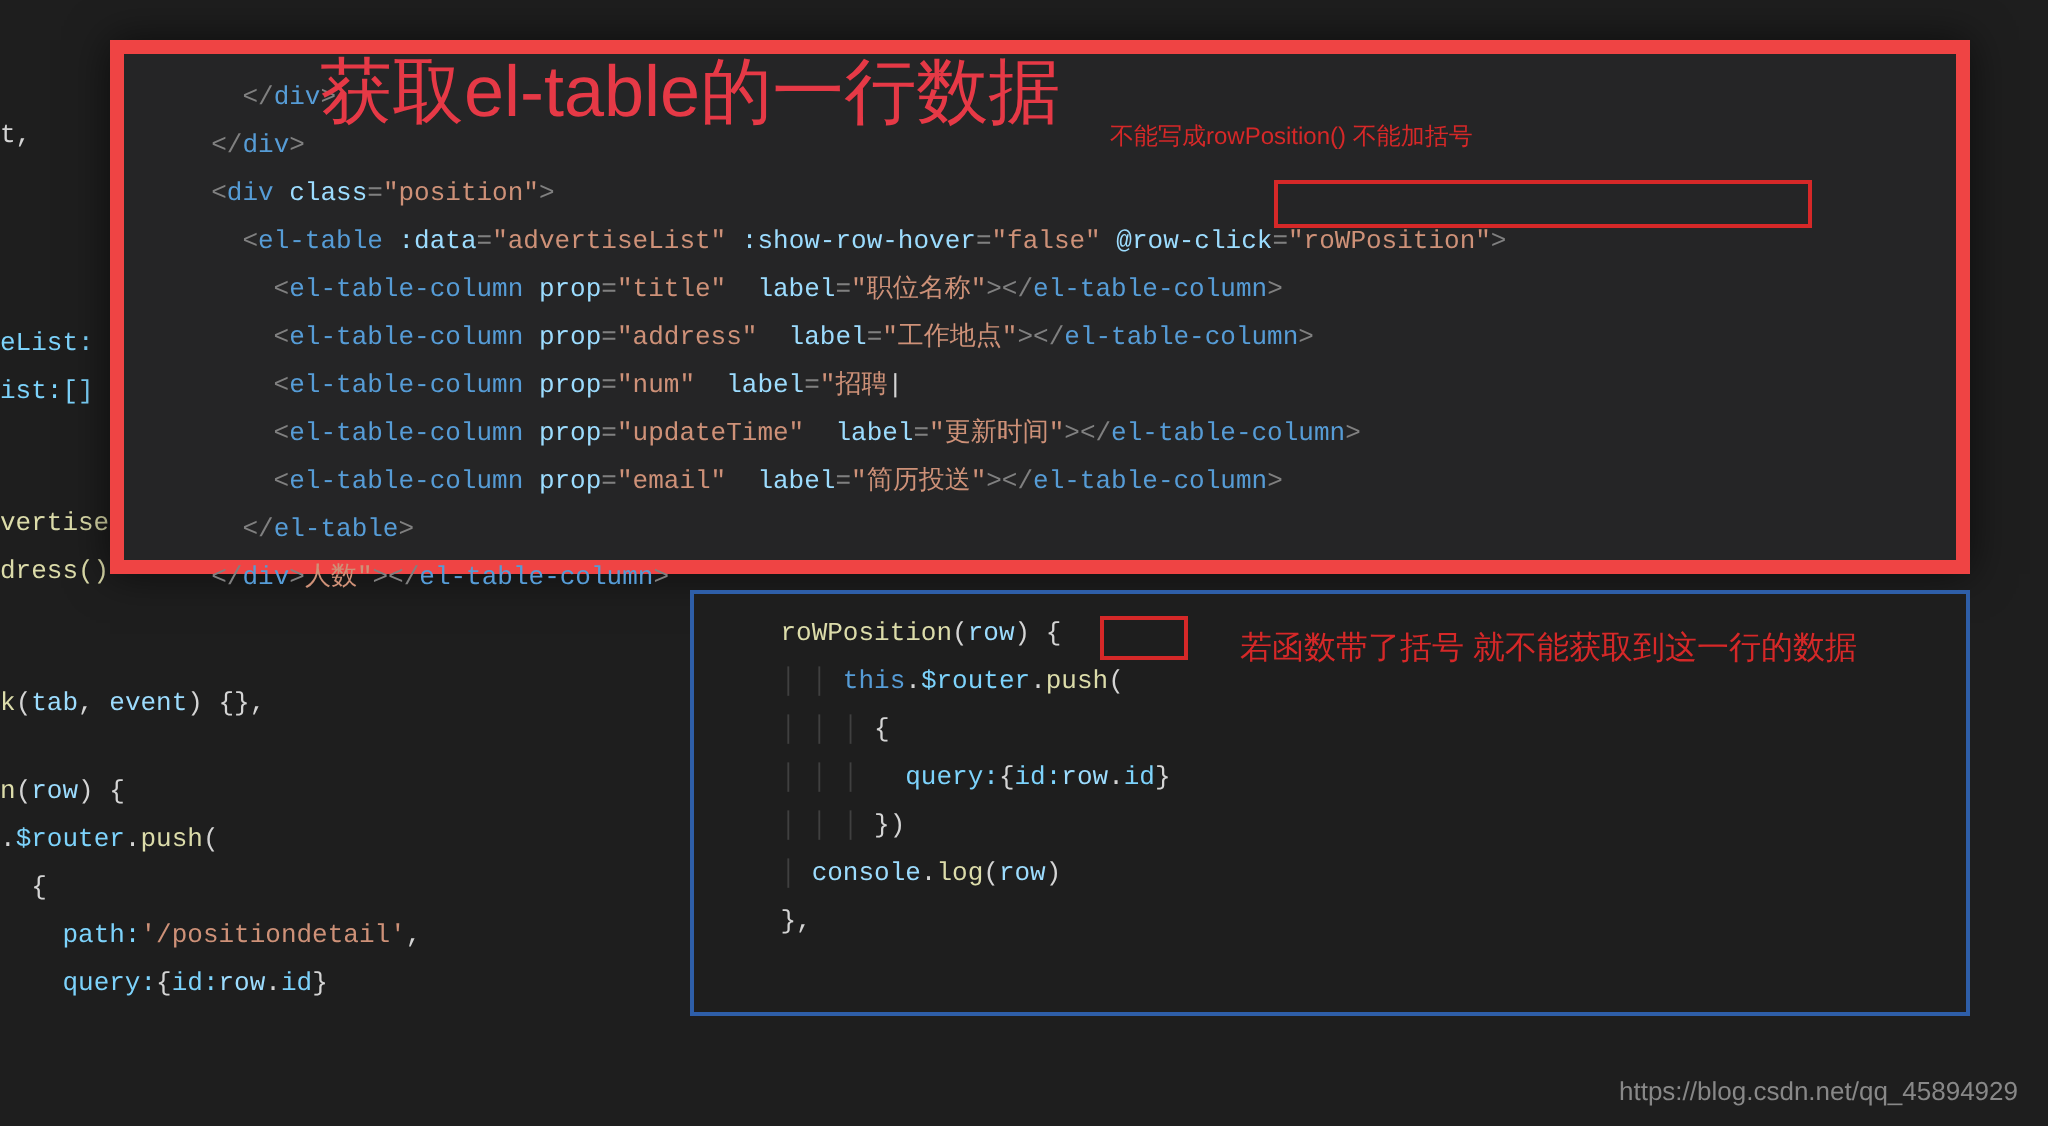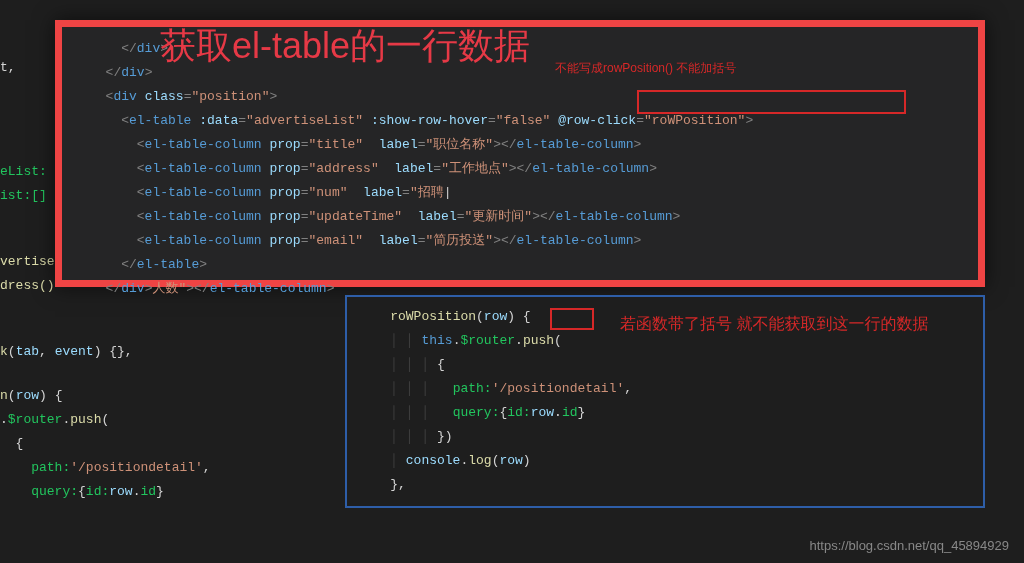--- a/index.html
+++ b/index.html
@@ -94,21 +94,21 @@
       height: 563px;
       font-size: 13px;
       color: #d4d4d4;
     }
     .lf-line {
       white-space: pre;
       line-height: 1.85;
     }
     .fn { color: #dcdcaa; }
     .var { color: #9cdcfe; text-align: right; }
-    .prop { color: #22c55e; }
+    .prop { color: #7dd3fc; }
     .str { color: #ce9178; }
     .this { color: #569cd6; }
     .watermark {
       position: absolute;
       bottom: 10px;
       right: 15px;
       color: #888;
       font-size: 13px;
       font-family: Arial, sans-serif;
     }
@@ -150,21 +150,20 @@
 </div>
 
 <div class="red-title">获取el-table的一行数据</div>
 <div class="red-note-1">不能写成rowPosition()  不能加括号</div>
 <div class="red-box-1"></div>
 
 <div class="bottom-panel">
   <div class="code-line">    <span class="fn">roWPosition</span><span>(</span><span class="var">row</span><span>) {</span></div>
   <div class="code-line"><span class="guide">    │ │ </span><span class="this">this</span><span>.</span><span class="prop">$router</span><span>.</span><span class="fn">push</span><span>(</span></div>
   <div class="code-line"><span class="guide">    │ │ │ </span>{</div>
-  <div class="code-line"><span class="guide">    │ │ │   </span><span class="prop">path:</span><span class="str">'/positiondetail'</span><span>,</span></div>
   <div class="code-line"><span class="guide">    │ │ │   </span><span class="prop">query:</span><span>{</span><span class="prop">id:</span><span class="var">row</span><span>.</span><span class="prop">id</span><span>}</span></div>
   <div class="code-line"><span class="guide">    │ │ │ </span>})</div>
   <div class="code-line"><span class="guide">    │ </span><span class="var">console</span><span>.</span><span class="fn">log</span><span>(</span><span class="var">row</span><span>)</span></div>
   <div class="code-line">    },</div>
 </div>
 
 <div class="red-box-2"></div>
 <div class="red-note-2">若函数带了括号  就不能获取到这一行的数据</div>
 
 <div class="watermark">https://blog.csdn.net/qq_45894929</div>

